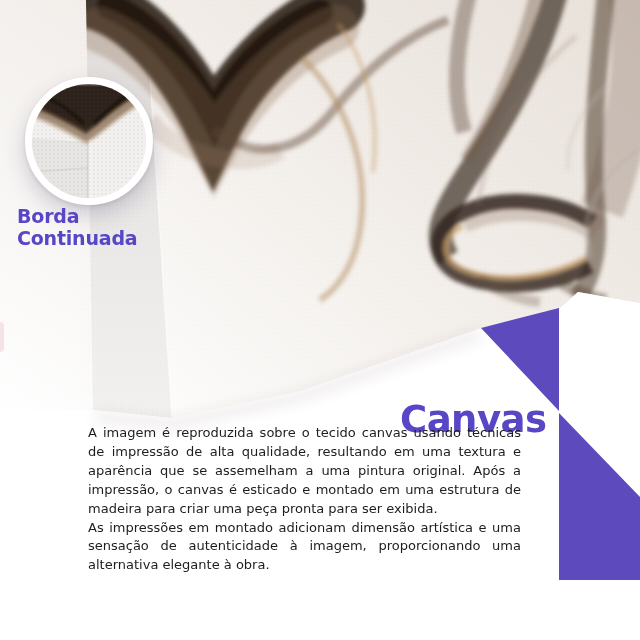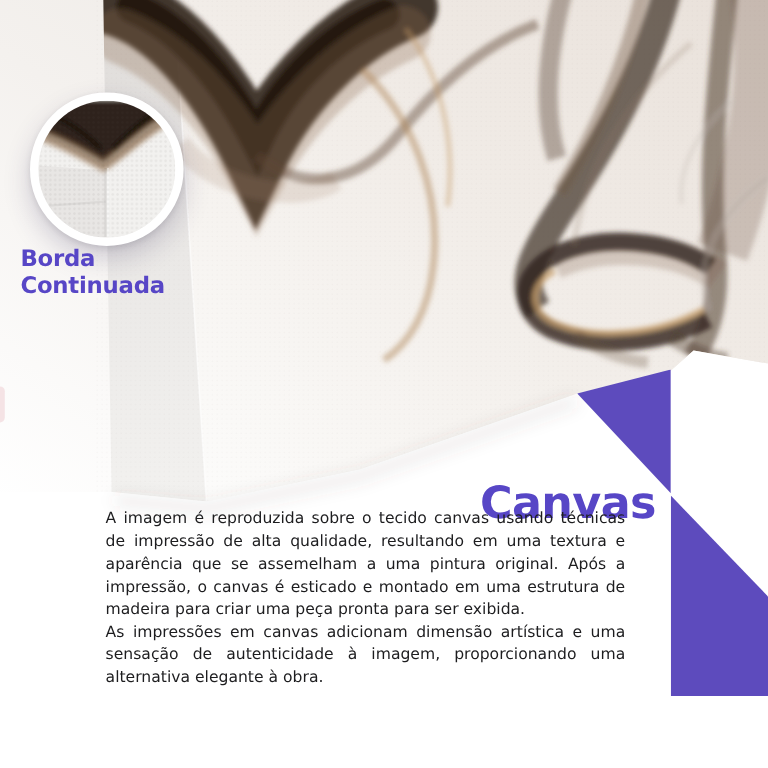--- a/index.html
+++ b/index.html
@@ -139,16 +139,16 @@
     </svg>
     <div class="grain"></div>
   </div>
 
   <div class="badge-label">Borda Continuada</div>
 
   <div class="page-title">Canvas</div>
 
   <div class="desc">
     <p>A imagem é reproduzida sobre o tecido canvas usando técnicas de impressão de alta qualidade, resultando em uma textura e aparência que se assemelham a uma pintura original. Após a impressão, o canvas é esticado e montado em uma estrutura de madeira para criar uma peça pronta para ser exibida.</p>
-    <p>As impressões em canvas adicionam dimensão artística e uma sensação de autenticidade à imagem, proporcionando uma alternativa elegante à obra.</p>
+    <p>As impressões em montado adicionam dimensão artística e uma sensação de autenticidade à imagem, proporcionando uma alternativa elegante à obra.</p>
   </div>
 
 </div>
 
 </body></html>

